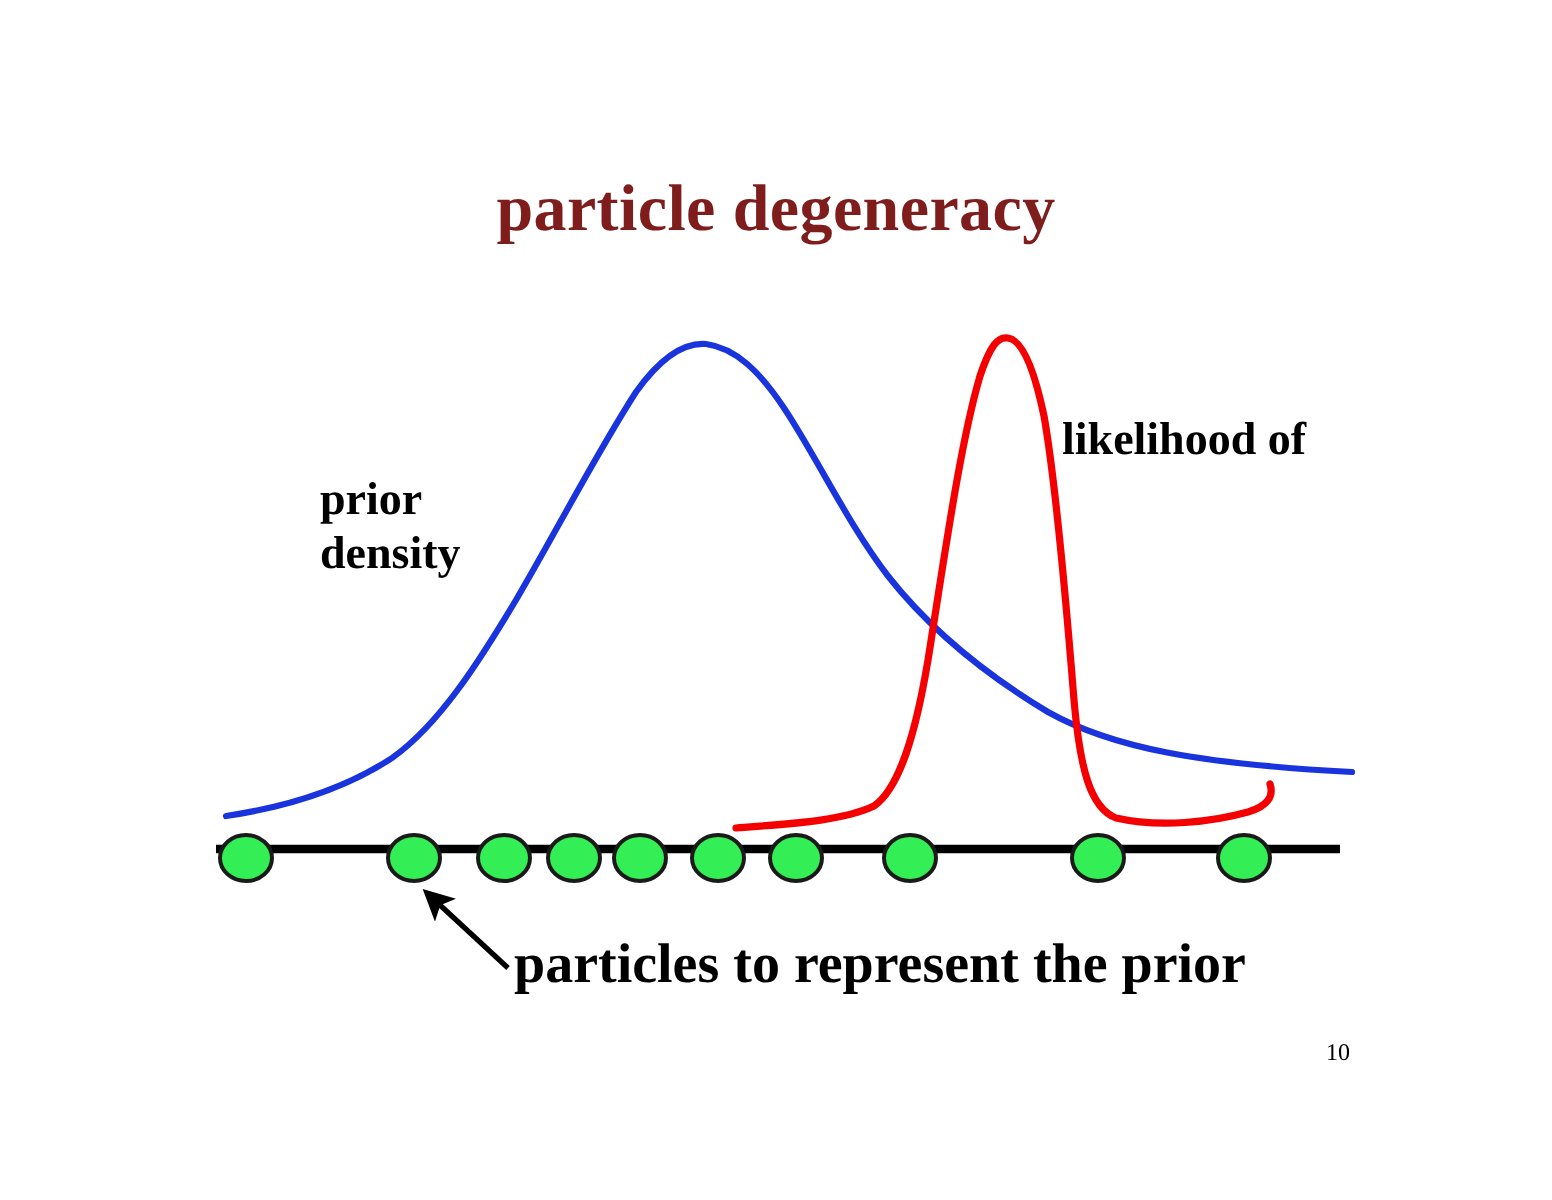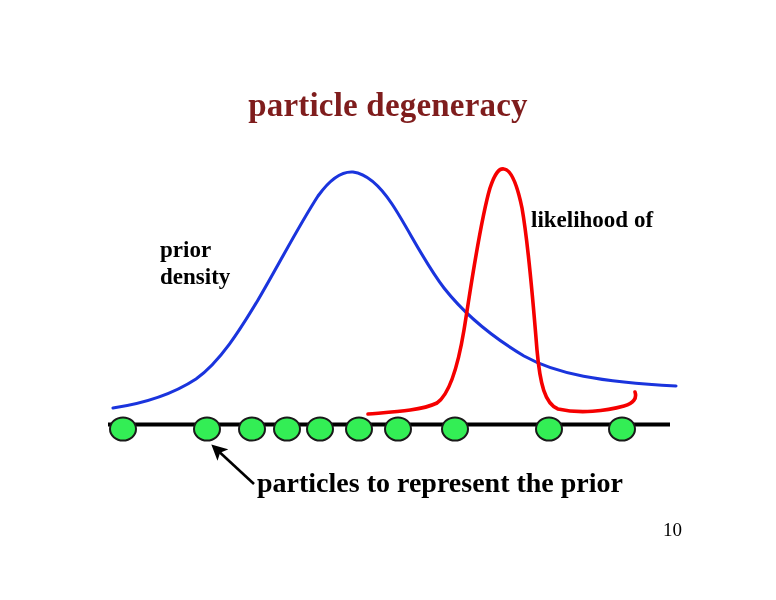--- a/index.html
+++ b/index.html
@@ -51,21 +51,21 @@
     font-size: 23px;
   }
   #particles-caption {
     left: 257px;
     top: 466px;
     font-size: 28px;
   }
   #page-number {
     left: 663px;
     top: 519px;
-    font-size: 19px;
+    font-size: 12px;
     font-weight: normal;
   }
 </style>
 </head>
 <body>
 
 <div id="slide">
 
   <svg id="figure-svg" viewBox="0 0 776 600">
     <defs>

